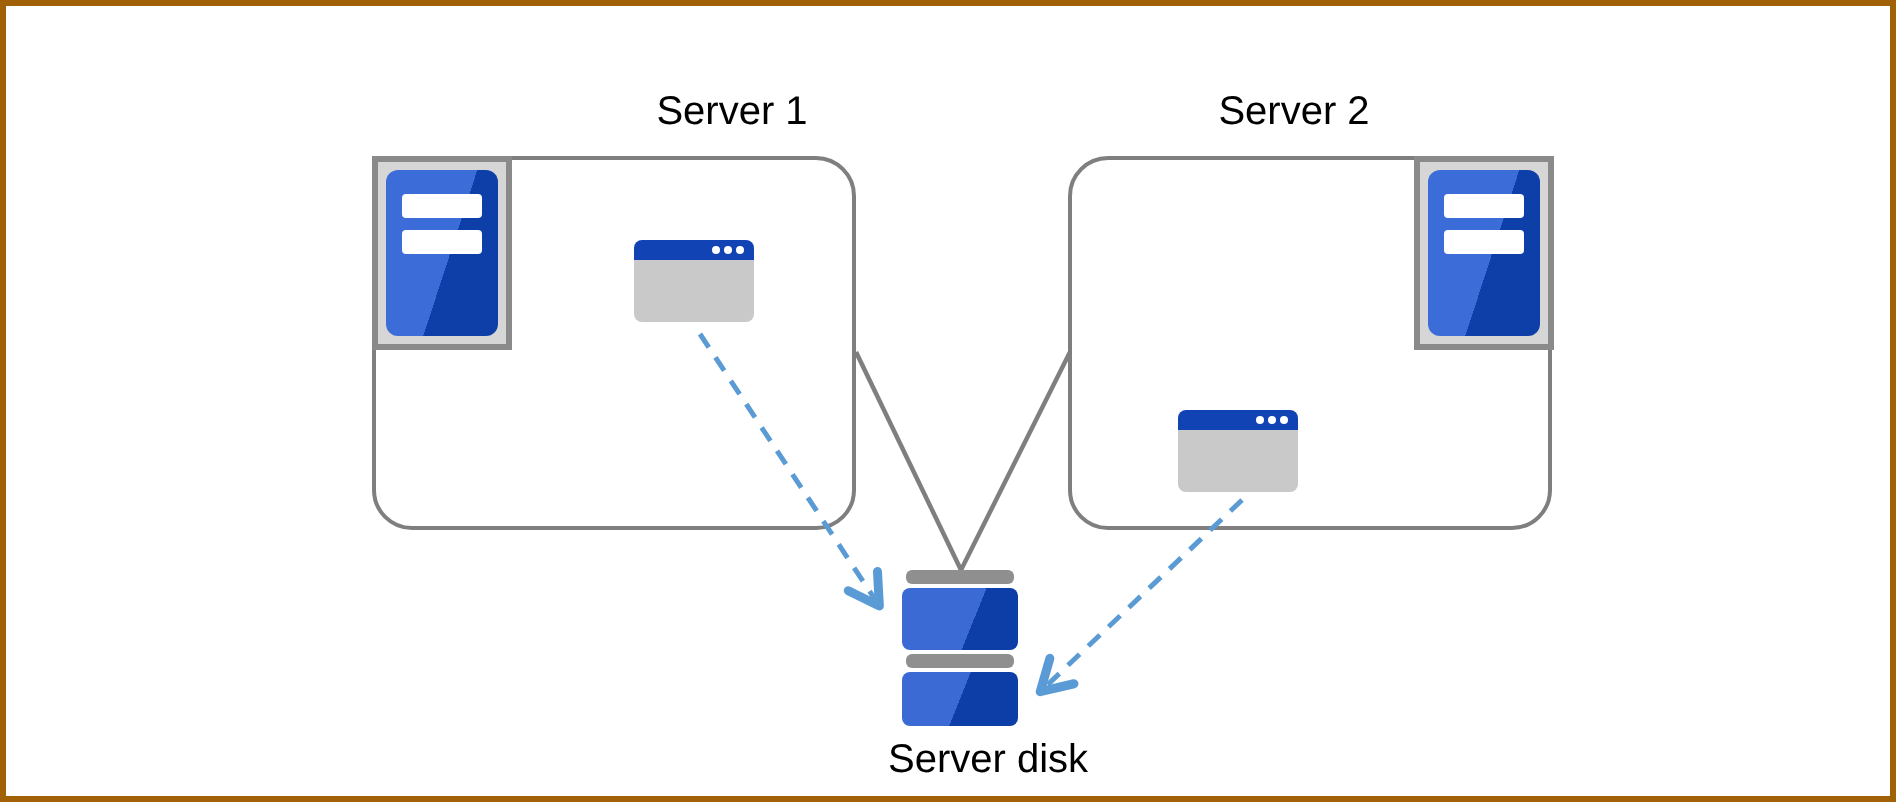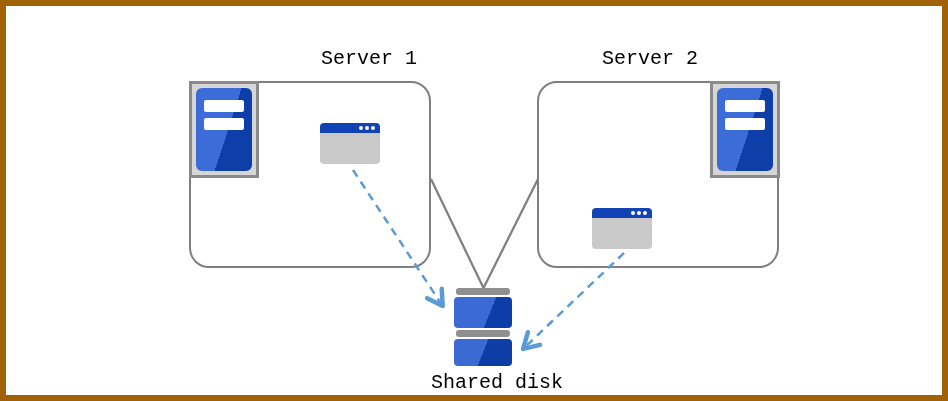--- a/index.html
+++ b/index.html
@@ -1,19 +1,19 @@
 <!DOCTYPE html>
 <html><head>
 <meta charset="utf-8">
 <style>
   html,body { margin:0; padding:0; background:#ffffff; }
   .canvas {
     position:relative; width:948px; height:401px;
-    box-sizing:border-box; border:6px solid #a16207; background:#ffffff;
-    font-family:Liberation Mono, monospace; color:#000;
+    box-sizing:border-box; border:3px solid #a16207; background:#ffffff;
+    font-family:Liberation Sans, sans-serif; color:#000;
     overflow:hidden;
   }
   .label { position:absolute; text-align:center; white-space:nowrap; }
   .server-title { font-size:20px; line-height:22px; }
   .app-title    { font-size:19px; line-height:22px; }
   .disk-title   { font-size:20px; line-height:22px; }
 
   .server-box {
     position:absolute; box-sizing:border-box;
     border:2px solid #7f7f7f; border-radius:20px; background:#ffffff;
@@ -123,15 +123,15 @@
     <line x1="347" y1="164" x2="436" y2="299" stroke="#5b9bd5" stroke-width="2.5" stroke-dasharray="8 6" marker-end="url(#arrowhead)"></line>
     <line x1="618" y1="247" x2="518" y2="342" stroke="#5b9bd5" stroke-width="2.5" stroke-dasharray="8 6" marker-end="url(#arrowhead)"></line>
   </svg>
 
   <div class="disk-icon">
     <div class="cap cap1"></div>
     <div class="unit unit1"></div>
     <div class="cap cap2"></div>
     <div class="unit unit2"></div>
   </div>
-  <div class="label disk-title" style="left:391px; top:366px; width:200px;">Shared disk</div>
+  <div class="label disk-title" style="left:391px; top:366px; width:200px;">Server disk</div>
 
 </div>
 
 </body></html>

